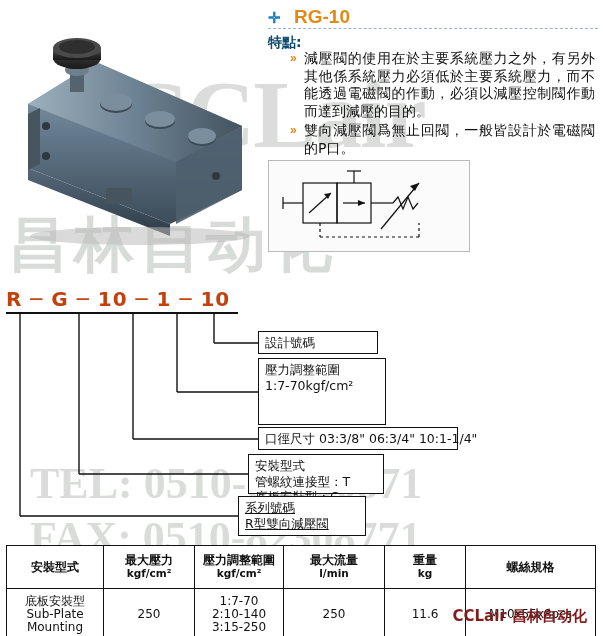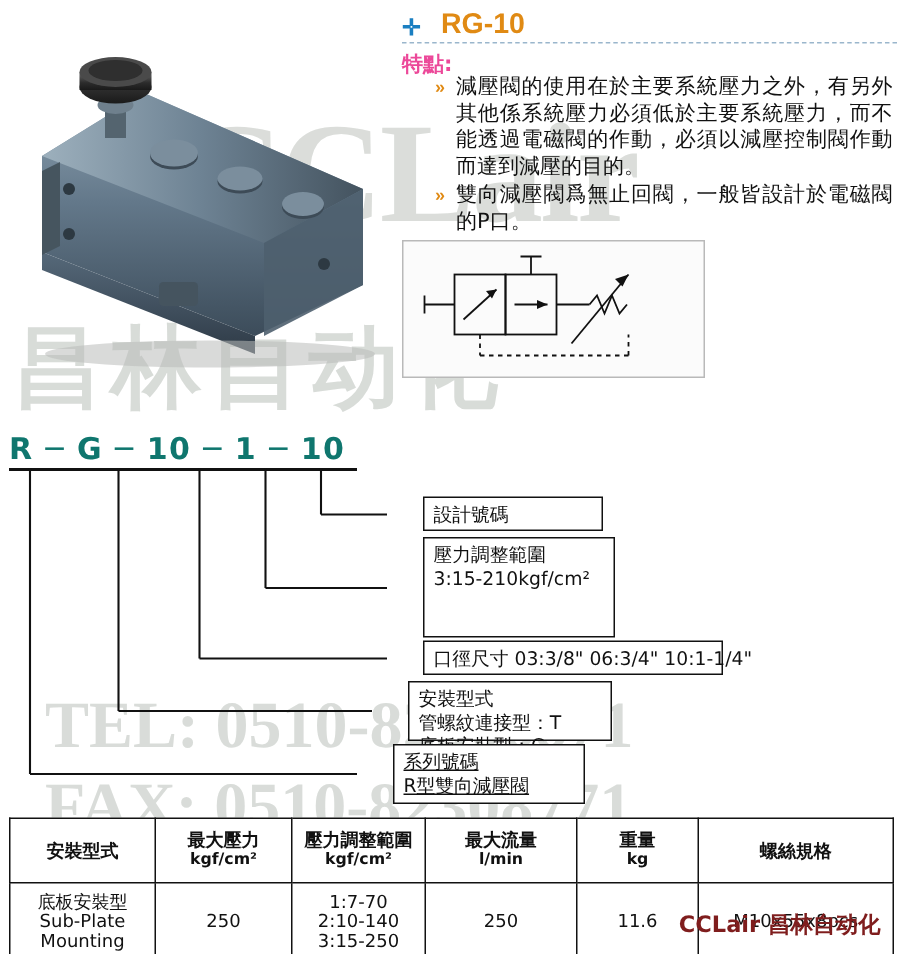--- a/index.html
+++ b/index.html
@@ -58,21 +58,21 @@
     position:absolute;left:26px;top:0px;
     color:#e08a14;font-size:19px;font-weight:bold;
     font-family:"Liberation Sans", sans-serif;
   }
   #title-rule{
     position:absolute;left:0;top:22px;width:330px;height:0;
     border-top:1px dashed #9ab6cc;
   }
   #feature-label{
     position:absolute;left:268px;top:34px;
-    font-size:14px;font-weight:bold;color:#ec4899;
+    font-size:14px;font-weight:bold;color:#0c4a6e;
     font-family:"DejaVu Sans", sans-serif;
   }
   .bullet-row{
     position:absolute;left:290px;width:305px;
     display:flex;
   }
   .bullet-mark{
     color:#e08a14;font-size:12px;font-weight:bold;
     width:14px;flex:none;line-height:17px;
   }
@@ -86,40 +86,39 @@
   
   #symbol-box{
     position:absolute;left:268px;top:160px;width:200px;height:90px;
     border:1px solid #b9b9b9;background:#fbfbfb;
   }
   
   #model-code{
     position:absolute;left:6px;top:287px;
     font-size:20px;font-weight:bold;letter-spacing:1px;
     font-family:"DejaVu Sans", sans-serif;
-    color:#0f766e;
+    color:#c2410c;
   }
   #code-line{
     position:absolute;left:6px;top:312px;width:232px;height:0;
     border-top:2px solid #111;
   }
   
   #leaders{position:absolute;left:0;top:0;width:603px;height:636px;}
   
   .callout{
     position:absolute;
     border:1px solid #111;
     background:#fff;
     font-family:"DejaVu Sans", sans-serif;
     font-size:12.5px;
     line-height:15.5px;
     padding:3px 6px;
     box-sizing:border-box;
     color:#111;
-    margin-left:24px;
   }
   #c-design{left:258px;top:331px;width:120px;height:23px;}
   #c-press{left:258px;top:358px;width:128px;height:67px;}
   #c-bore{left:258px;top:427px;width:200px;height:23px;}
   #c-mount{left:248px;top:454px;width:136px;height:40px;}
   #c-series{left:238px;top:496px;width:128px;height:40px;text-decoration:underline;}
   .callout .ln{display:block;white-space:nowrap;}
   
   #spec-table{
     position:absolute;left:6px;top:545px;width:590px;
@@ -285,21 +284,21 @@
     <line x1="20" y1="516" x2="238" y2="516"></line>
   </g>
 </svg>
 
 <div class="callout" id="c-design">
   <span class="ln">設計號碼</span>
 </div>
 
 <div class="callout" id="c-press">
   <span class="ln">壓力調整範圍</span>
-  <span class="ln">3:15-210kgf/cm²</span>
+  <span class="ln">1:7-70kgf/cm²</span>
 </div>
 
 <div class="callout" id="c-bore">
   <span class="ln">口徑尺寸  03:3/8"   06:3/4"   10:1-1/4"</span>
 </div>
 
 <div class="callout" id="c-mount">
   <span class="ln">安裝型式</span>
   <span class="ln">管螺紋連接型：T</span>
   <span class="ln">底板安裝型：G</span>

